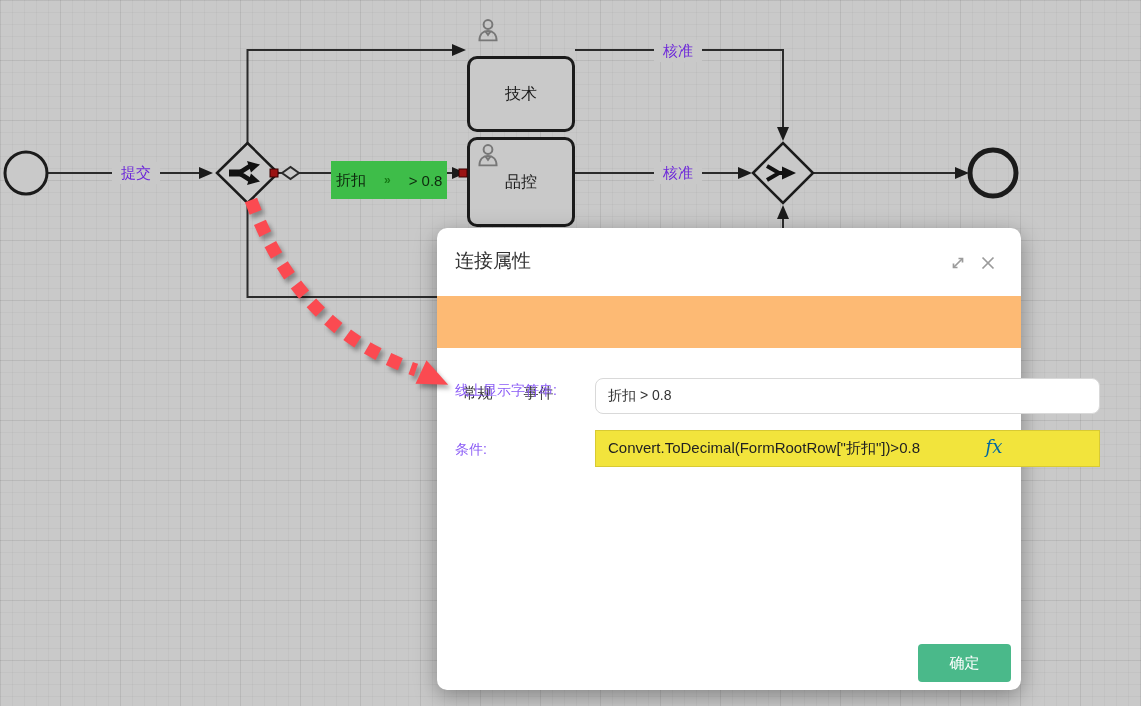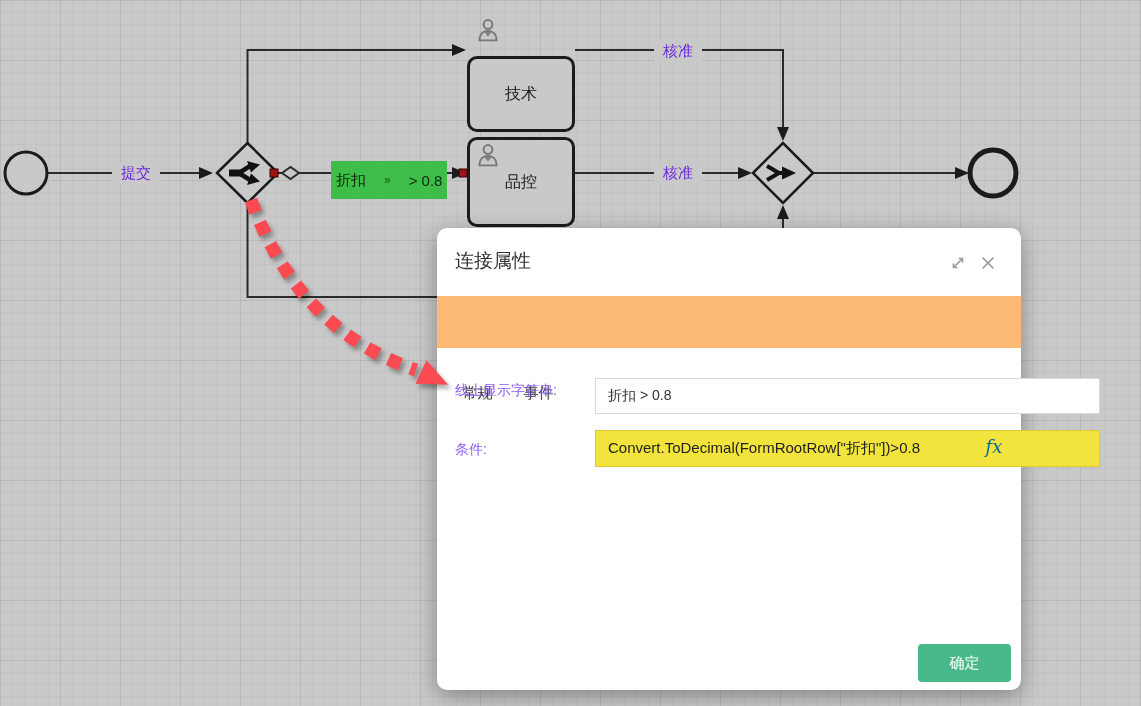--- a/index.html
+++ b/index.html
@@ -177,21 +177,21 @@
       <path d="M14.5,3.5 L3.5,14.5"></path>
     </g>
   </svg>
 
   <div class="tabbar">
     <div class="tab active" style="left:13px; width:55px;">常规</div>
     <div class="tab" style="left:74px; width:55px;">事件</div>
   </div>
 
   <div class="field-label" style="left:18px; top:154px;">线上显示字符串:</div>
-  <input class="field-input" style="top: 150px;" type="text" value="折扣 &gt; 0.8">
+  <input class="field-input" style="top: 150px; border-radius: 8px;" type="text" value="折扣 &gt; 0.8">
 
   <div class="field-label" style="left:18px; top:213px;">条件:</div>
   <input class="field-input condition" style="top: 202px;" type="text" value="Convert.ToDecimal(FormRootRow[&quot;折扣&quot;])&gt;0.8">
   <div class="fx-icon">fx</div>
 
   <button class="btn btn-ok">确定</button>
 </div>
 
 <svg class="abs red-arrow-svg" width="1141" height="706" viewBox="0 0 1141 706">
   <path d="M251,200 Q298,330 416,370" stroke="#fb4a51" stroke-width="13" stroke-dasharray="13 11" fill="none"></path>

